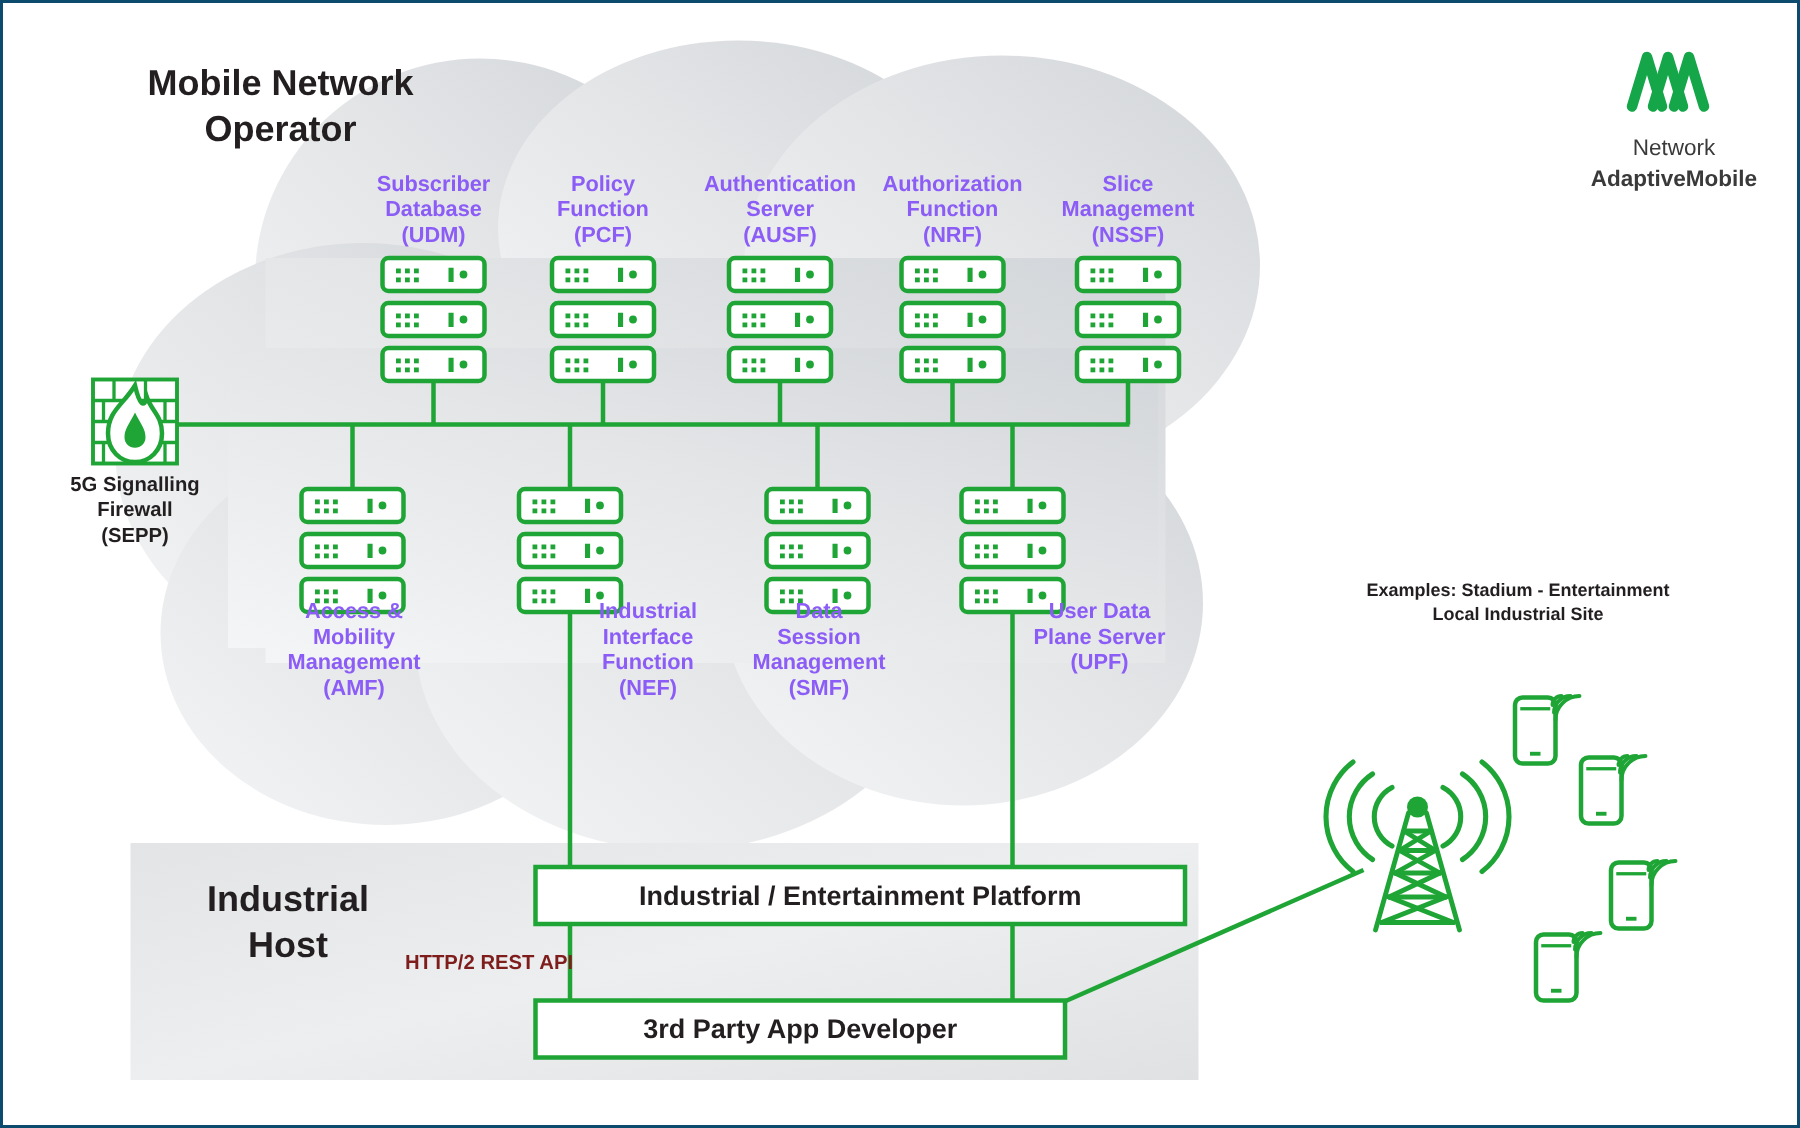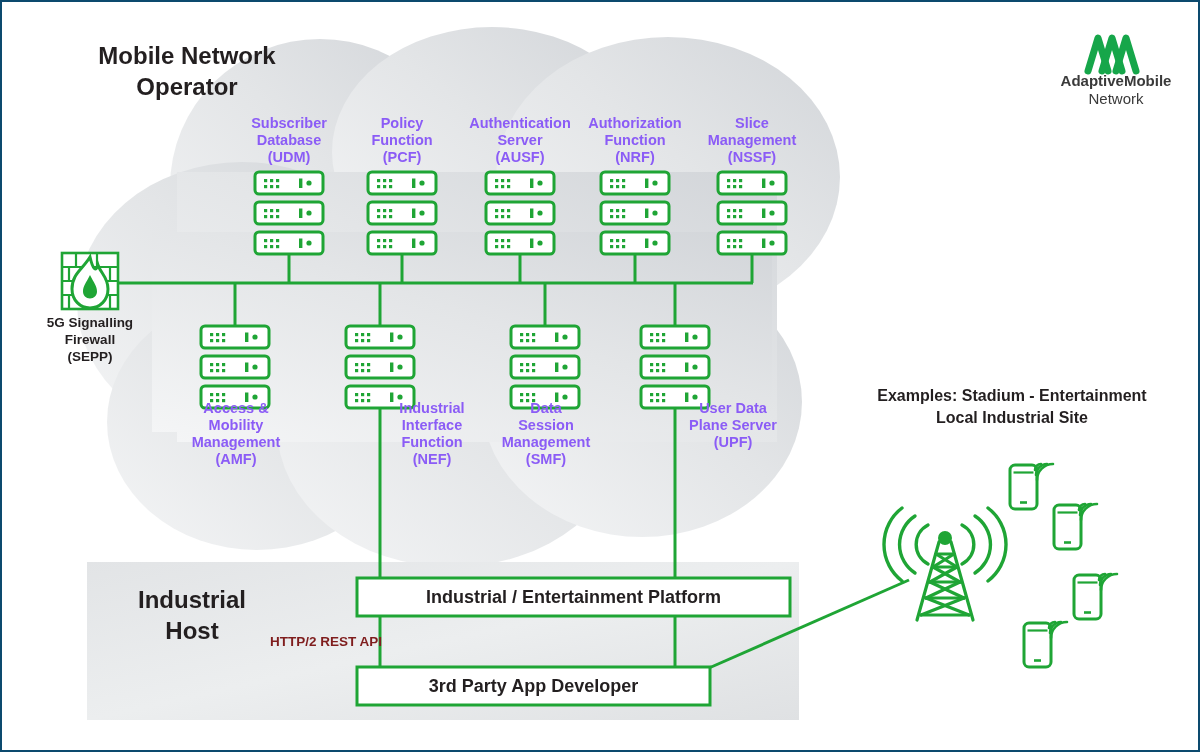--- a/index.html
+++ b/index.html
@@ -7,24 +7,24 @@
        font-family:"Liberation Sans","DejaVu Sans",sans-serif;}
   #stage{position:relative;width:1200px;height:752px;background:#fff;
          border:2px solid #0c4a6e;box-sizing:border-box;}
   svg.layer{position:absolute;left:0;top:0;width:1200px;height:752px;}
   .txt{position:absolute;color:#231f20;text-align:center;line-height:1.18;
        white-space:pre-line;}
   .node-label{font-size:14.5px;font-weight:600;color:#8b5cf6;}
   .title{font-size:24px;font-weight:700;color:#231f20;line-height:1.3;}
   .box-label{font-size:18px;font-weight:700;color:#231f20;}
   .small-label{font-size:13.5px;font-weight:700;color:#7f1d1d;}
-  .examples{font-size:16px;font-weight:700;color:#231f20;line-height:1.35;}
+  .examples{font-size:12px;font-weight:700;color:#231f20;line-height:1.35;}
   .sepp-label{font-size:13.5px;font-weight:700;color:#231f20;line-height:1.25;text-align:center;}
   .logo-txt{position:absolute;text-align:center;color:#3a3a3a;}
-  .logo-1{font-size:15px;font-weight:700;}
+  .logo-1{font-size:15px;font-weight:700;margin-top:39px;}
   .logo-2{font-size:15px;font-weight:400;}
 </style>
 </head>
 <body>
 
 <div id="stage">
 
   <svg class="layer" viewBox="0 0 1200 752">
     <defs>
       <linearGradient id="cloudGrad" x1="0" y1="1" x2="1" y2="0">

